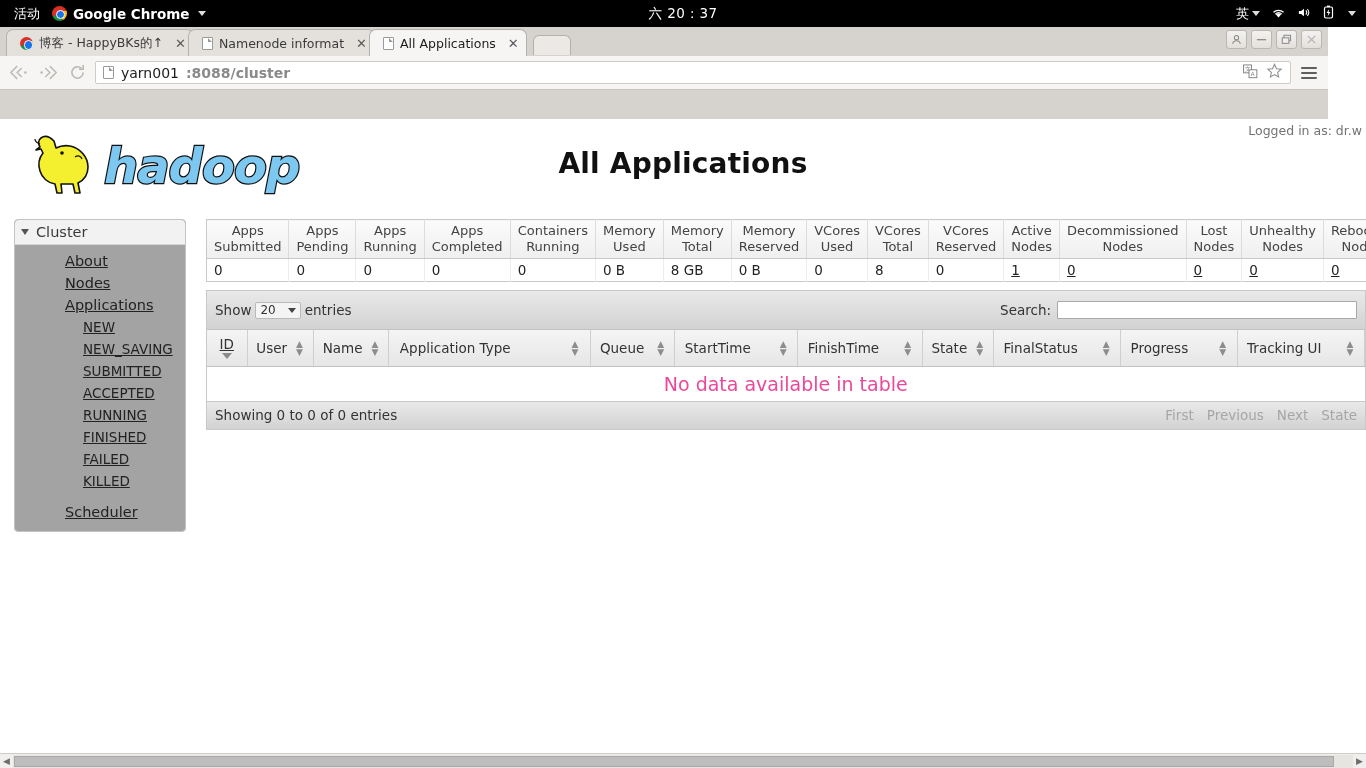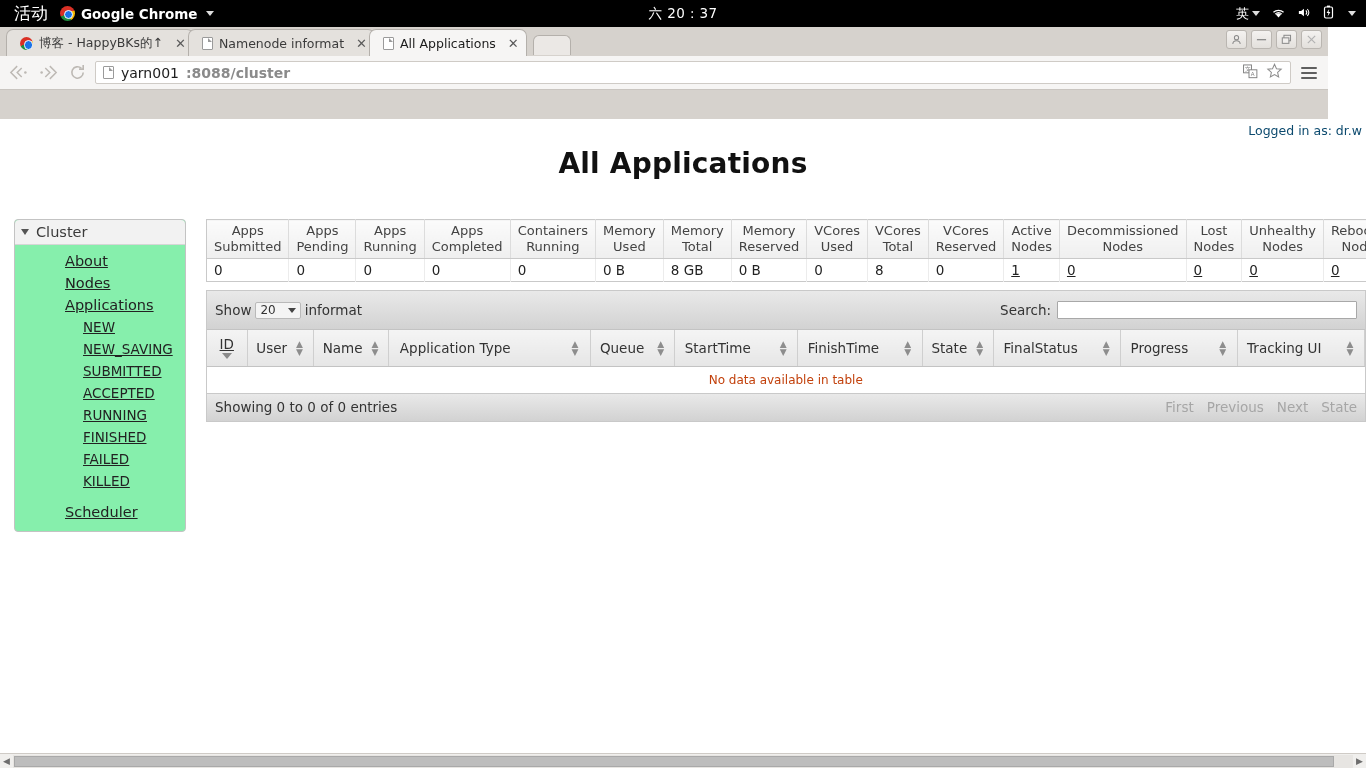--- a/index.html
+++ b/index.html
@@ -11,21 +11,21 @@
   }
 
   
   #topbar {
     height: 27px; width: 100%;
     background: #000; color: #e6e6e6;
     display: flex; align-items: center;
     font-size: 13px;
     position: relative;
   }
-  #topbar .activities { padding: 0 12px 0 14px; font-size: 17px; color:#fff;}
+  #topbar .activities { padding: 0 12px 0 14px; font-size: 13px; color:#fff;}
   #topbar .app-entry { display: flex; align-items: center; gap: 6px; color:#fff; font-weight:bold; font-size:13.5px;}
   .chrome-dot {
     width: 15px; height: 15px; border-radius: 50%;
     background: conic-gradient(from -35deg, #d93025 0 28%, #fbbc04 0 52%, #1e8e3e 0 78%, #d93025 0 100%);
     position: relative; display:inline-block;
   }
   .chrome-dot:after {
     content:""; position:absolute; left:3.6px; top:3.6px;
     width:7.8px; height:7.8px; border-radius:50%;
     background:#1a73e8; border:1.3px solid #fff;
@@ -114,35 +114,35 @@
 
   
   #viewport {
     position:absolute; top:92px; left:0; width:1366px; height:649px;
     background:#fff; overflow:hidden;
   }
   #page { position:relative; width:1366px; }
 
   #loggedin {
     position:absolute; right:4px; top:4px;
-    font-size:12.5px; color:#0c4a6e;margin-left:21px;
+    font-size:12.5px; color:#737373;margin-left:21px;
   }
   #logo {
     position:absolute; left:18px; top:8px; width:300px; height:72px;
   }
   #pagetitle {
     text-align:center; font-size:28px; font-weight:bold;
     color:#111; padding-top:28px; letter-spacing:.2px;
   }
 
   #nav {
     position:absolute; left:14px; top:100px; width:172px;
   }
   .navblock {
-    border:1px solid #c3c3c3; border-radius:4px; background:#86efac;
+    border:1px solid #c3c3c3; border-radius:4px; background:#a3a3a3;
     margin-bottom:10px;
   }
   .navhead {
     background:#f2f2f2; border-bottom:1px solid #d6d6d6;
     padding:4px 6px; font-size:14.5px; color:#3b3b3b;
     border-radius:4px 4px 0 0;
     display:flex; align-items:center; gap:7px;
   }
   .navhead.collapsed { border-bottom:none; border-radius:4px; color:#8a8a8a; }
   .tri-dn { width:0;height:0;border-left:4.5px solid transparent;border-right:4.5px solid transparent;border-top:6px solid #555;}
@@ -205,21 +205,21 @@
     padding:5px 8px; white-space:nowrap; text-align:center;
     position:relative; height:36px; vertical-align:middle;
   }
   table.dt th .thin { display:inline-flex;align-items:center;gap:8px;justify-content:center;}
   .sorticon { display:inline-block; width:9px; color:#8d8d8d; font-size:9px; line-height:8px; text-align:center;}
   .sorticon .u,.sorticon .d{display:block;}
   .th-id { width:40px; }
   .th-id .idinner{ display:flex;flex-direction:column;align-items:center; line-height:14px;text-decoration:underline;}
   .tri-sorted{width:0;height:0;border-left:5px solid transparent;border-right:5px solid transparent;border-top:6px solid #8a8a8a;margin-top:2px;}
   td.empty {
-    text-align:center; font-size:12px; color:#c2410c;
+    text-align:center; font-size:19px; color:#ec4899;
     padding:6px; border-bottom:1px solid #c9c9c9; background:#fff;
   }
   #dtbottom {
     background:linear-gradient(#e9e9e9,#d2d2d2);
     padding:5px 8px; display:flex; align-items:center;
     font-size:13.5px; color:#333; height:27px;
   }
   #dtbottom .pg { margin-left:auto; display:flex; gap:13px; color:#a6a6a6; }
 
   
@@ -370,20 +370,31 @@
         <i></i>
         <i></i>
       </div>
   </div>
 
   <div id="viewport">
     <div id="page">
 
       <div id="loggedin">Logged in as: dr.w</div>
 
+      <div id="logo">
+        <svg width="300" height="72" viewBox="0 0 300 72">
+          <g>
+            <path d="M36 14c-4-4-9-6-13-3-3 2-3 6-1 9l-4 3 5-1 2 4c-4 5-5 12-3 18 2 7 8 12 15 13l2 9h5l-1-9h12l2 9h5l-2-10c6-3 10-9 10-16 0-10-8-19-18-21-5-1-10 0-14 2z" fill="#f5f02f" stroke="#111" stroke-width="1.6" stroke-linejoin="round"></path>
+            <circle cx="44" cy="26" r="1.8" fill="#111"></circle>
+            <path d="M22 17c-3-1-5-3-5-5" stroke="#111" stroke-width="1.2" fill="none"></path>
+            <path d="M57 30c3-2 6-1 7 2" stroke="#111" stroke-width="1.3" fill="none"></path>
+          </g>
+          <text x="86" y="56" font-family="DejaVu Sans, sans-serif" font-size="48" font-weight="bold" font-style="italic" fill="#7cc8f0" stroke="#111" stroke-width="2.4" paint-order="stroke" letter-spacing="-1">hadoop</text>
+        </svg>
+      </div>
 
       <div id="pagetitle">All Applications</div>
 
       <div id="nav">
         <div class="navblock">
           <div class="navhead">
             <span class="tri-dn"></span>
             <span>Cluster</span>
           </div>
           <div class="navbody">
@@ -451,21 +462,21 @@
         </table>
 
         <div id="dtwrap">
 
           <div id="dttop">
             <span>Show</span>
             <span class="mini-select">
               <span>20</span>
               <span class="arr"></span>
             </span>
-            <span>informat</span>
+            <span>entries</span>
             <span class="spacer"></span>
             <span>Search:</span>
             <input id="searchbox" type="text" value="" style="">
           </div>
 
           <table class="dt">
             <thead>
               <tr>
                 <th class="th-id">
                   <span class="idinner">

